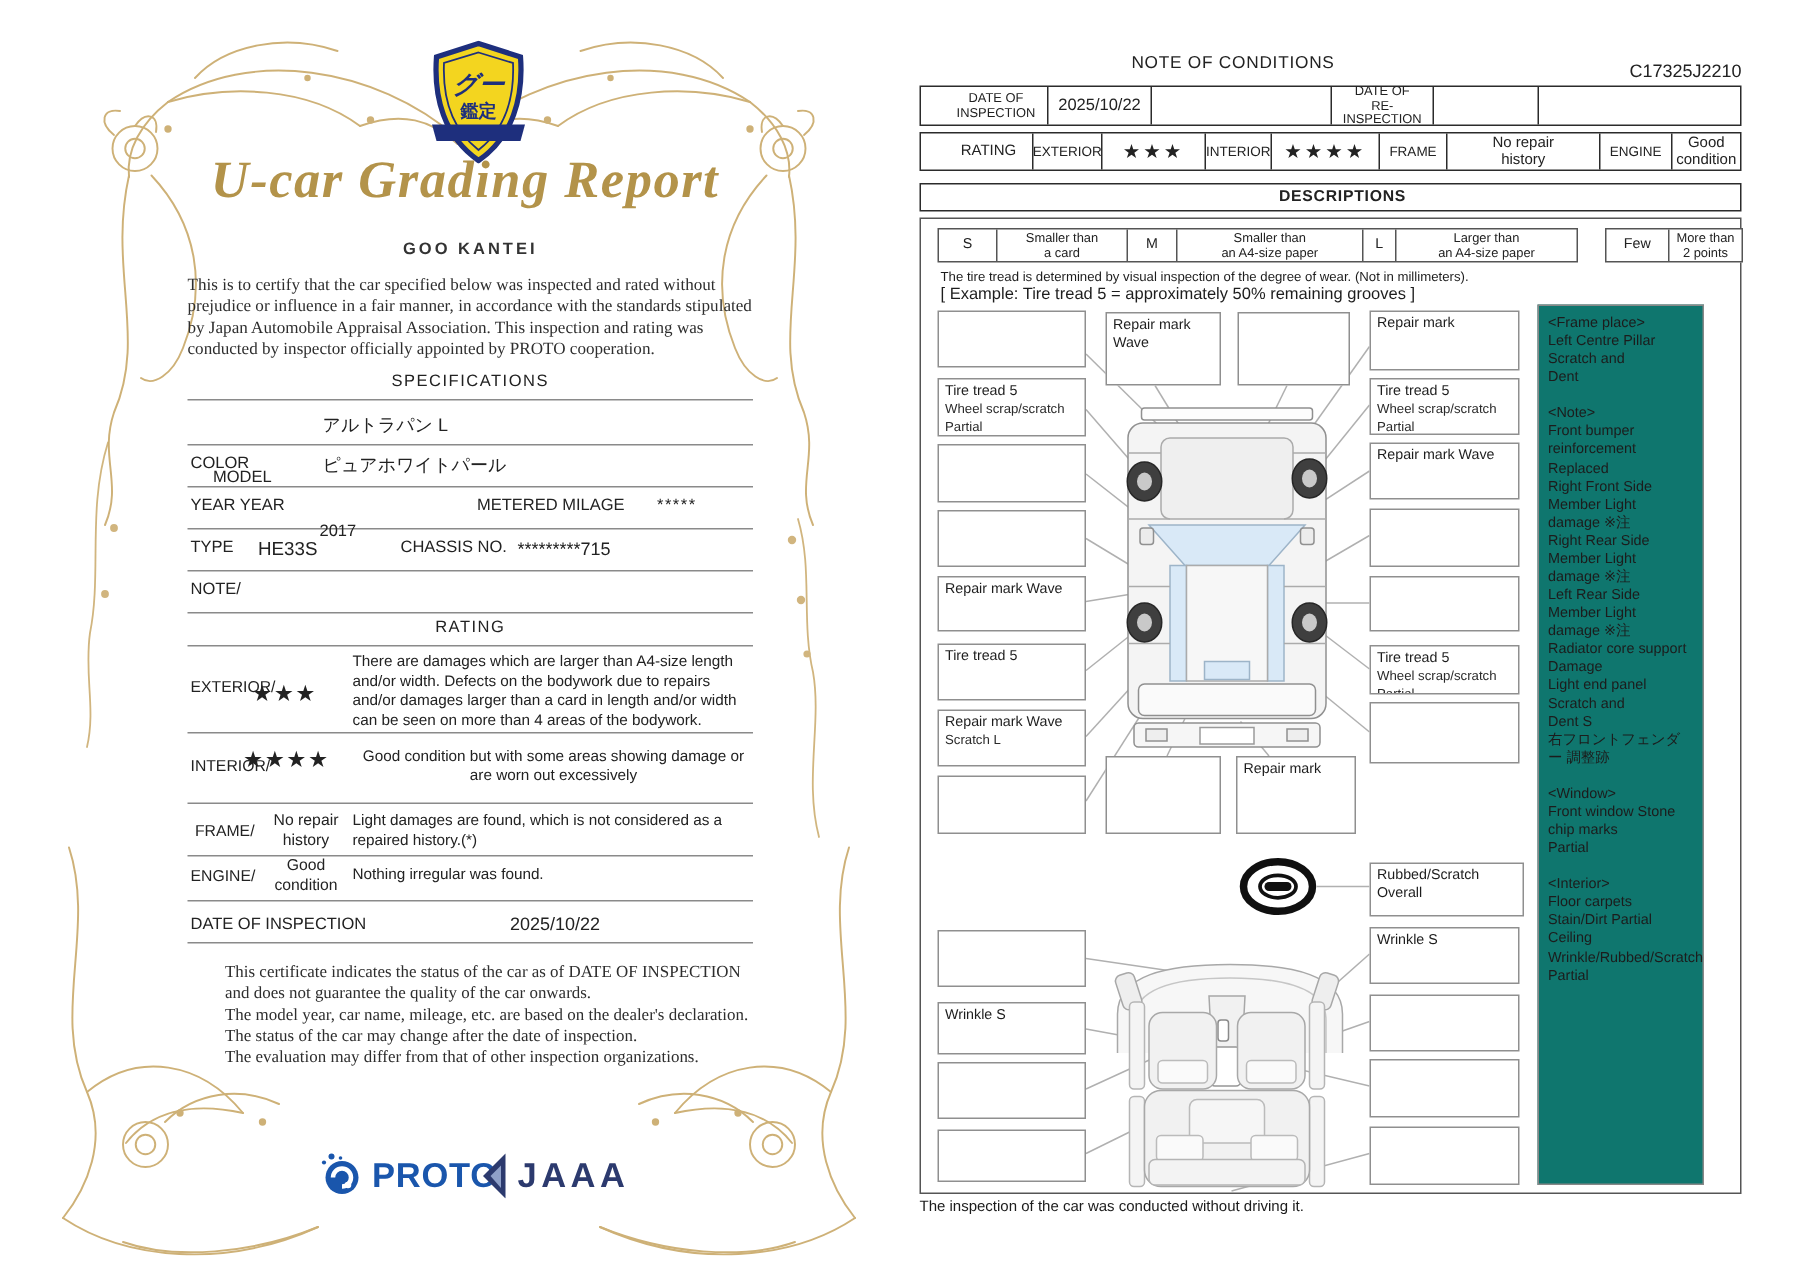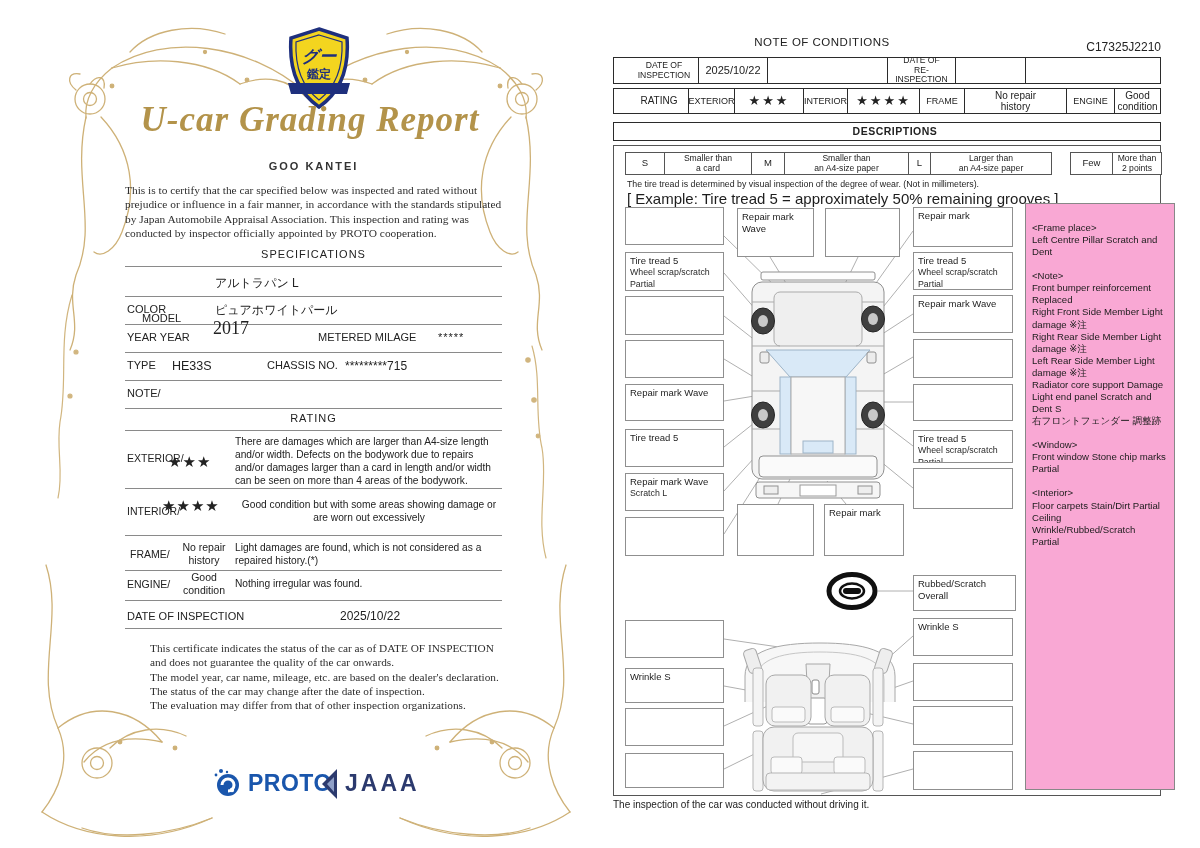--- a/index.html
+++ b/index.html
@@ -18,22 +18,22 @@
   .rcell.stars{font-size:13px;font-weight:bold;letter-spacing:2px;}
   .srow{position:absolute;display:flex;border:1px solid #555;background:#fff;box-sizing:border-box;}
   .scell{display:flex;align-items:center;justify-content:center;text-align:center;
          border-left:1px solid #555;white-space:pre-line;box-sizing:border-box;
          font-size:8.6px;line-height:1.15;}
   .scell:first-child{border-left:none;}
   .scell.code{font-size:9.5px;}
   .dbox{position:absolute;border:1px solid #8f8f8f;background:#fff;box-sizing:border-box;
         padding:2px 4px;font-size:9.5px;line-height:1.3;color:#1d1d1d;overflow:hidden;}
   .bl2{font-size:8.8px;color:#2a2a2a;}
-  .notes{position:absolute;left:1025px;top:203px;width:150px;height:587px;border:1px solid #888;
-         box-sizing:border-box;padding:18px 6px;font-size:9.6px;line-height:1.26;color:#1c1c1c;background:#f9a8d4;}
+  .notes{position:absolute;left:1025px;top:203px;width:111px;height:587px;border:1px solid #888;
+         box-sizing:border-box;padding:6px 6px;font-size:9.6px;line-height:1.26;color:#1c1c1c;background:#0f766e;}
   .notes div{min-height:12px;}
   .disc div{margin:0;}
   .bigbox{position:absolute;left:613px;top:145px;width:548px;height:651px;border:1px solid #555;box-sizing:border-box;background:#fff;}
 </style>
 </head>
 <body>
 
 <div id="canvas">
 
   <svg class="abs" style="left:0;top:0" width="612" height="848" viewBox="0 0 612 848">
@@ -97,21 +97,21 @@
   <div class="hline" style="top:324px"></div>
   <div class="hline" style="top:352px"></div>
   <div class="hline" style="top:380px"></div>
   <div class="hline" style="top:408px"></div>
 
   <div class="abs" style="left:142px;top:276px;font-size:11px;margin-top:36px;">MODEL</div>
   <div class="abs" style="left:215px;top:275px;font-size:12px;">アルトラパン L</div>
   <div class="abs" style="left:127px;top:303px;font-size:11px;">COLOR</div>
   <div class="abs" style="left:215px;top:302px;font-size:12px;">ピュアホワイトパール</div>
   <div class="abs" style="left:127px;top:331px;font-size:11px;">YEAR YEAR</div>
-  <div class="abs" style="left:213px;top:318px;font-size:18px;font-family:Liberation Serif, serif;">2017</div>
+  <div class="abs" style="left:213px;top:348px;font-size:11px;">2017</div>
   <div class="abs" style="left:318px;top:331px;font-size:11px;">METERED MILAGE</div>
   <div class="abs" style="left:438px;top:331px;font-size:11px;letter-spacing:1px;">*****</div>
   <div class="abs" style="left:127px;top:359px;font-size:11px;">TYPE</div>
   <div class="abs" style="left:172px;top:359px;font-size:12.5px;">HE33S</div>
   <div class="abs" style="left:267px;top:359px;font-size:11px;">CHASSIS NO.</div>
   <div class="abs" style="left:345px;top:359px;font-size:12px;">*********715</div>
   <div class="abs" style="left:127px;top:387px;font-size:11px;">NOTE/</div>
 
   <div class="abs" style="left:125px;top:412px;width:377px;text-align:center;font-size:11px;letter-spacing:1px;">RATING</div>
   <div class="hline" style="top:430px"></div>
@@ -213,21 +213,21 @@
     <div class="scell" style="width:121px">Larger than
 an A4-size paper</div>
   </div>
   <div class="srow" style="left:1070px;top:152px;height:23px;">
     <div class="scell code" style="width:41px">Few</div>
     <div class="scell" style="width:49px">More than
 2 points</div>
   </div>
 
   <div class="abs" style="left:627px;top:179px;font-size:8.8px;color:#1d1d1d;">The tire tread is determined by visual inspection of the degree of wear. (Not in millimeters).</div>
-  <div class="abs" style="left:627px;top:190px;font-size:15px;color:#1d1d1d;">[ Example: Tire tread 5 = approximately 50% remaining grooves ]</div>
+  <div class="abs" style="left:627px;top:190px;font-size:11px;color:#1d1d1d;">[ Example: Tire tread 5 = approximately 50% remaining grooves ]</div>
 
   <svg class="abs" style="left:612px;top:145px" width="551" height="655" viewBox="612 145 551 655">
     <g stroke="#b0b0b0" stroke-width="1">
       <line x1="724" y1="236" x2="788" y2="299"></line>
         <line x1="724" y1="273" x2="763" y2="318"></line>
       <line x1="724" y1="316" x2="770" y2="352"></line>
         <line x1="724" y1="359" x2="762" y2="382"></line>
       <line x1="724" y1="401" x2="779" y2="392"></line>
         <line x1="724" y1="447" x2="763" y2="416"></line>
       <line x1="724" y1="491" x2="776" y2="434"></line>

